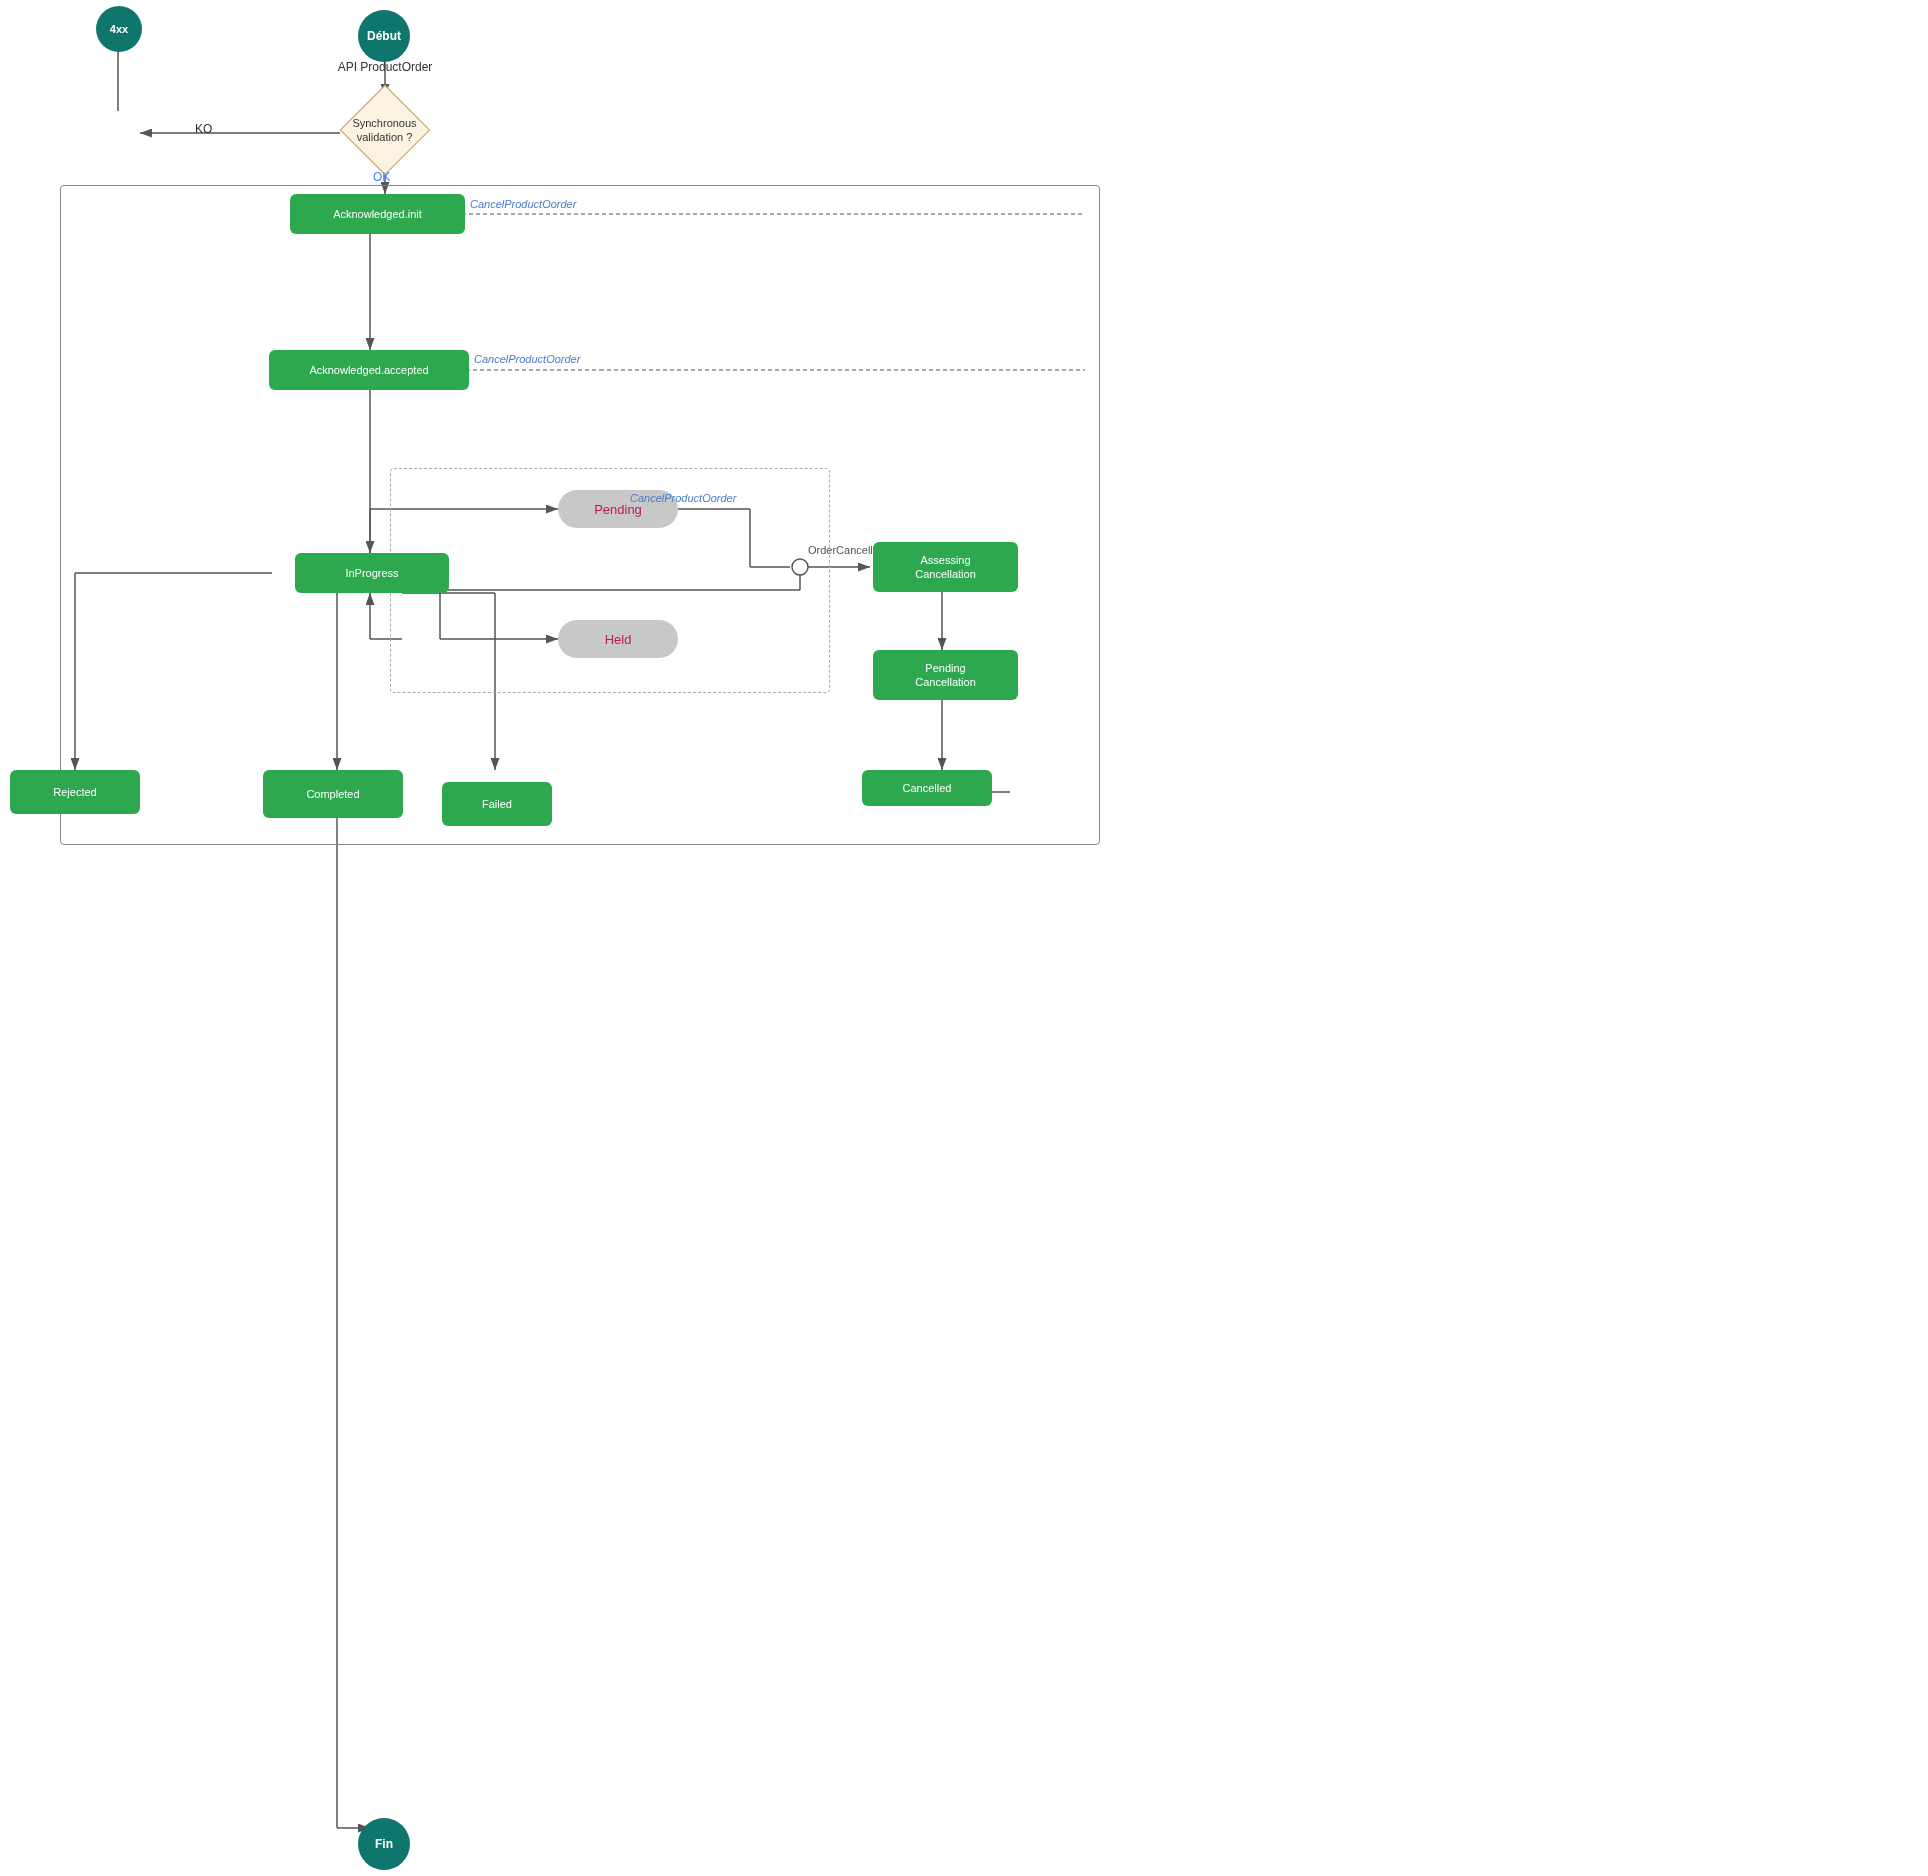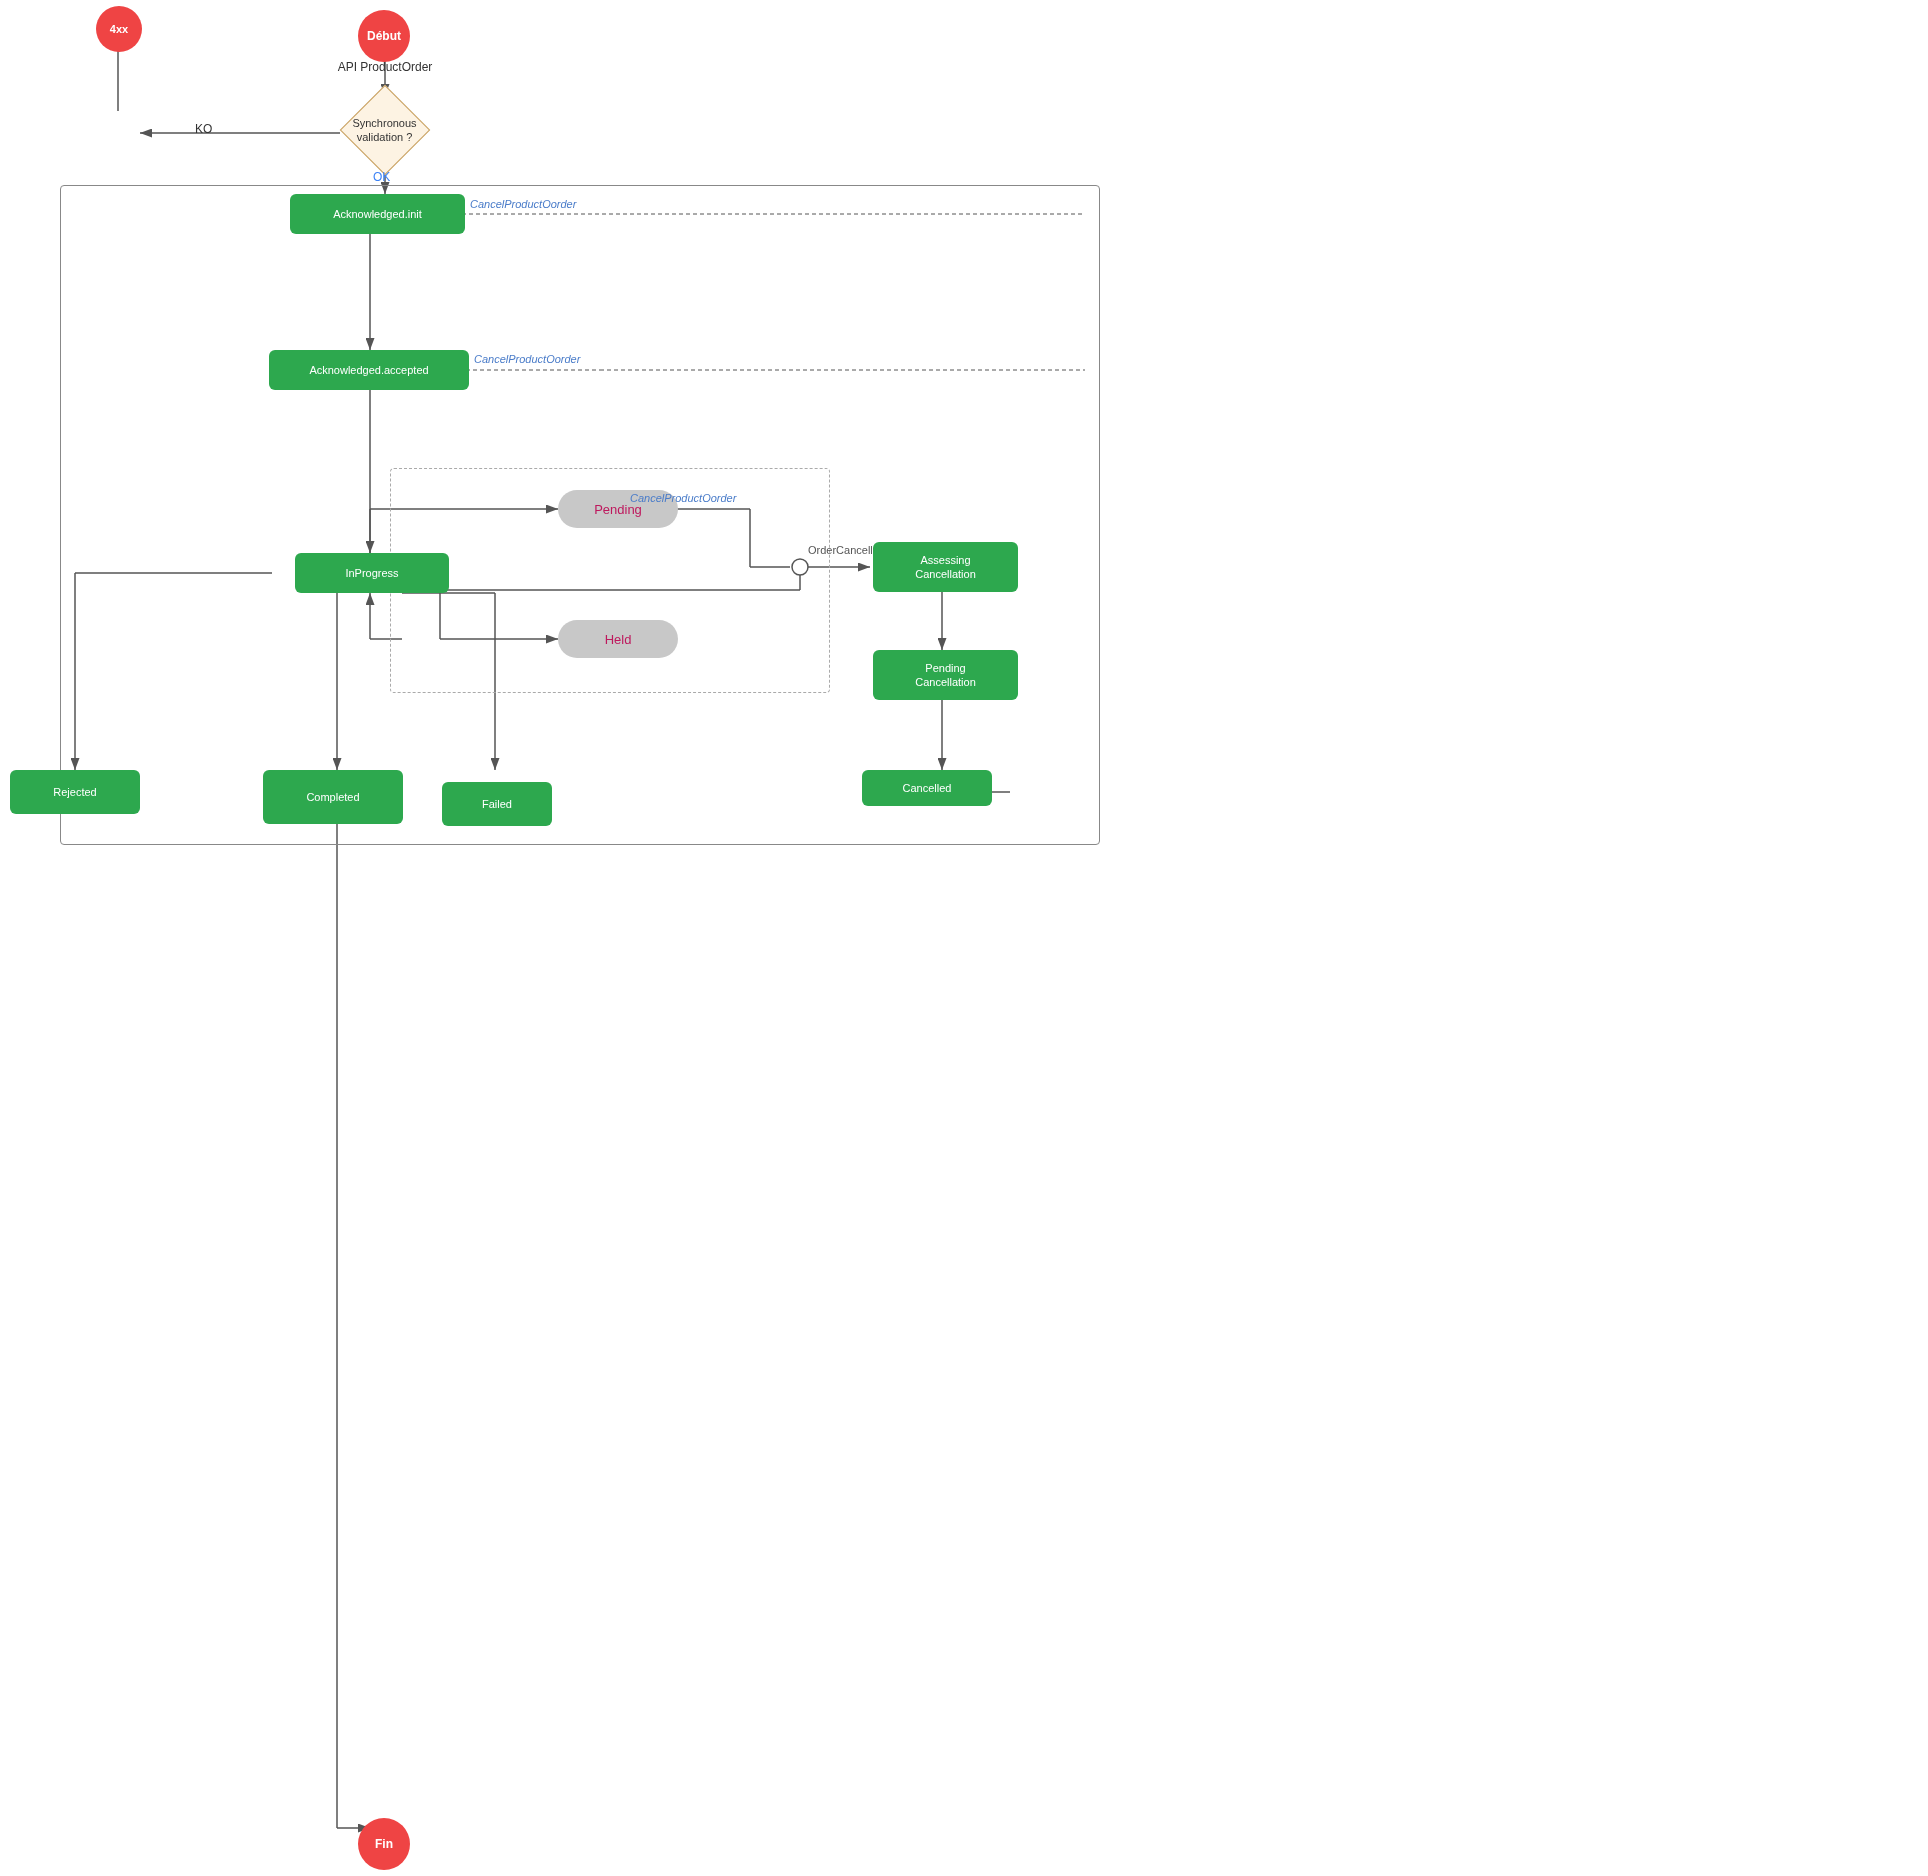--- a/index.html
+++ b/index.html
@@ -22,21 +22,21 @@
     .circle-node {
       position: absolute;
       border-radius: 50%;
       display: flex;
       align-items: center;
       justify-content: center;
       font-size: 12px;
       font-weight: bold;
       color: white;
     }
-    .circle-pink { background: #ef4444; }
+    .circle-pink { background: #0f766e; }
     
     .green-node {
       position: absolute;
       background: #2da84e;
       color: white;
       border-radius: 6px;
       display: flex;
       align-items: center;
       justify-content: center;
       text-align: center;
@@ -206,19 +206,19 @@
 <div style="position:absolute; left:808px; top:544px; font-size:11px; color:#555; white-space:nowrap;">OrderCancellationDenied</div>
 
 <div class="green-node" style="left:873px; top:542px; width:145px; height:50px; line-height:1.3;">Assessing
 Cancellation</div>
 
 <div class="green-node" style="left:873px; top:650px; width:145px; height:50px; line-height:1.3;">Pending
 Cancellation</div>
 
 <div class="green-node" style="left:10px; top:770px; width:130px; height:44px;">Rejected</div>
 
-<div class="green-node" style="left:263px; top:770px; width:140px; height:54px;text-align:center;">Completed</div>
+<div class="green-node" style="left:263px; top:770px; width:140px; height:48px;text-align:center;">Completed</div>
 
 <div class="green-node" style="left:442px; top:782px; width:110px; height:44px;">Failed</div>
 
 <div class="green-node" style="left:845px; top:770px; width:130px; height:36px;margin-left:17px;">Cancelled</div>
 
 </div>
 
 </body></html>

